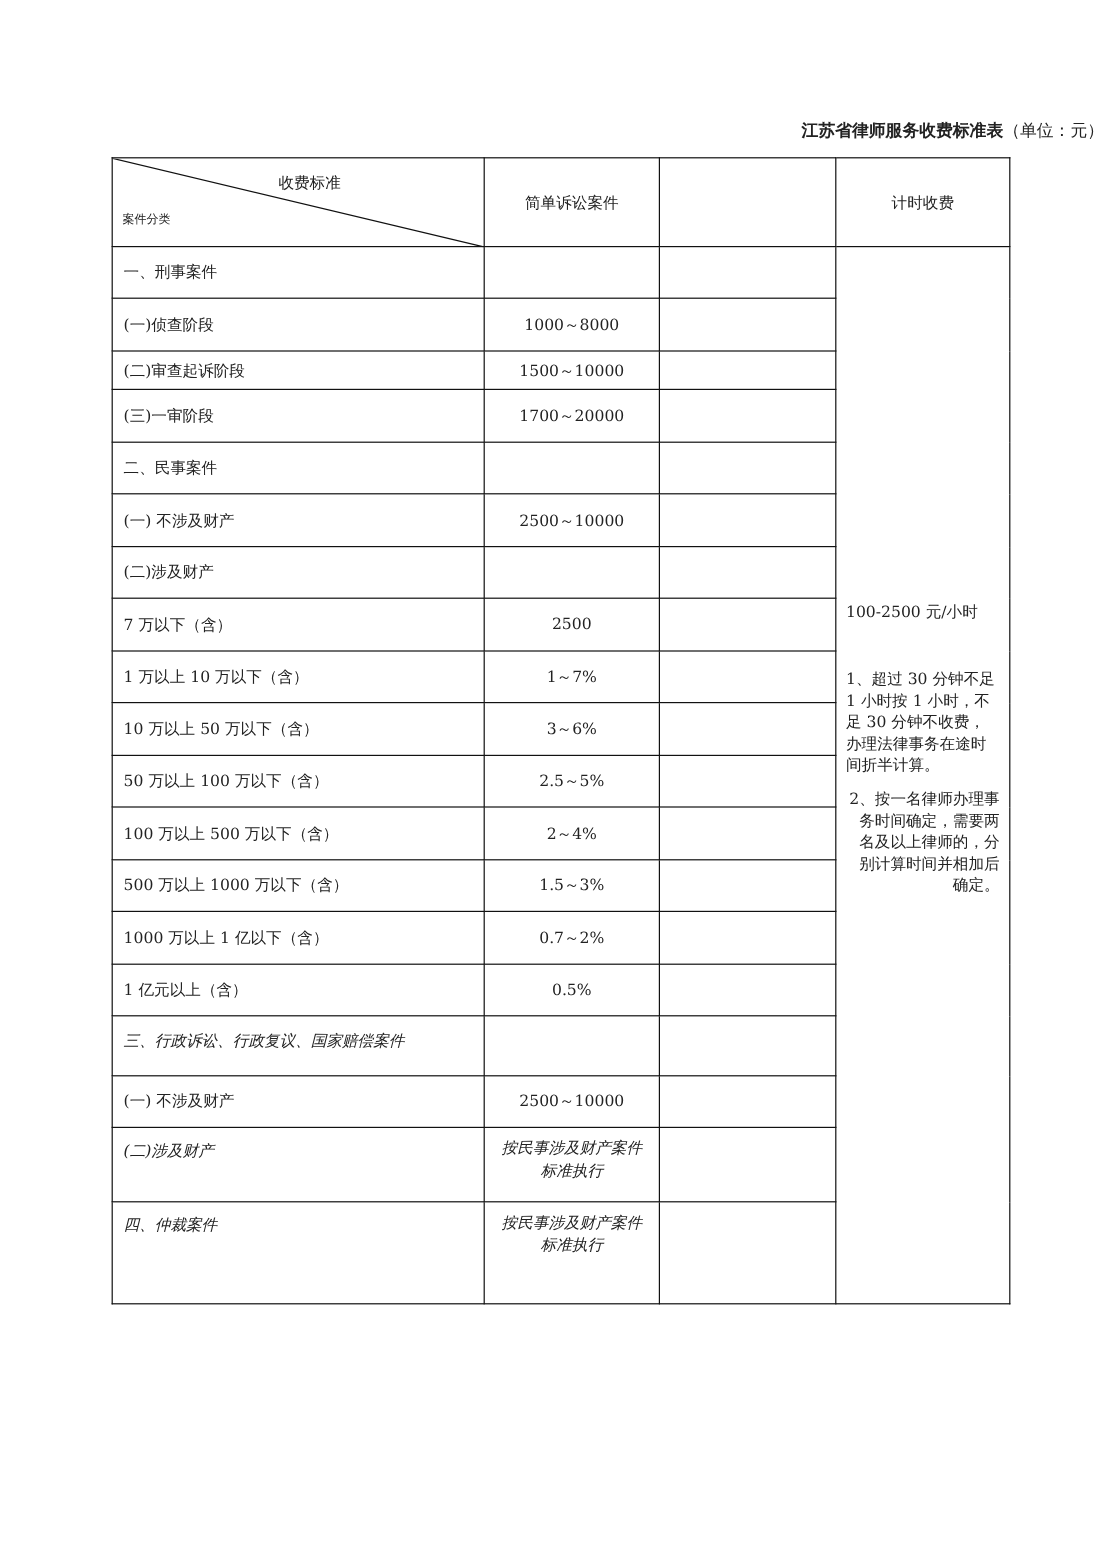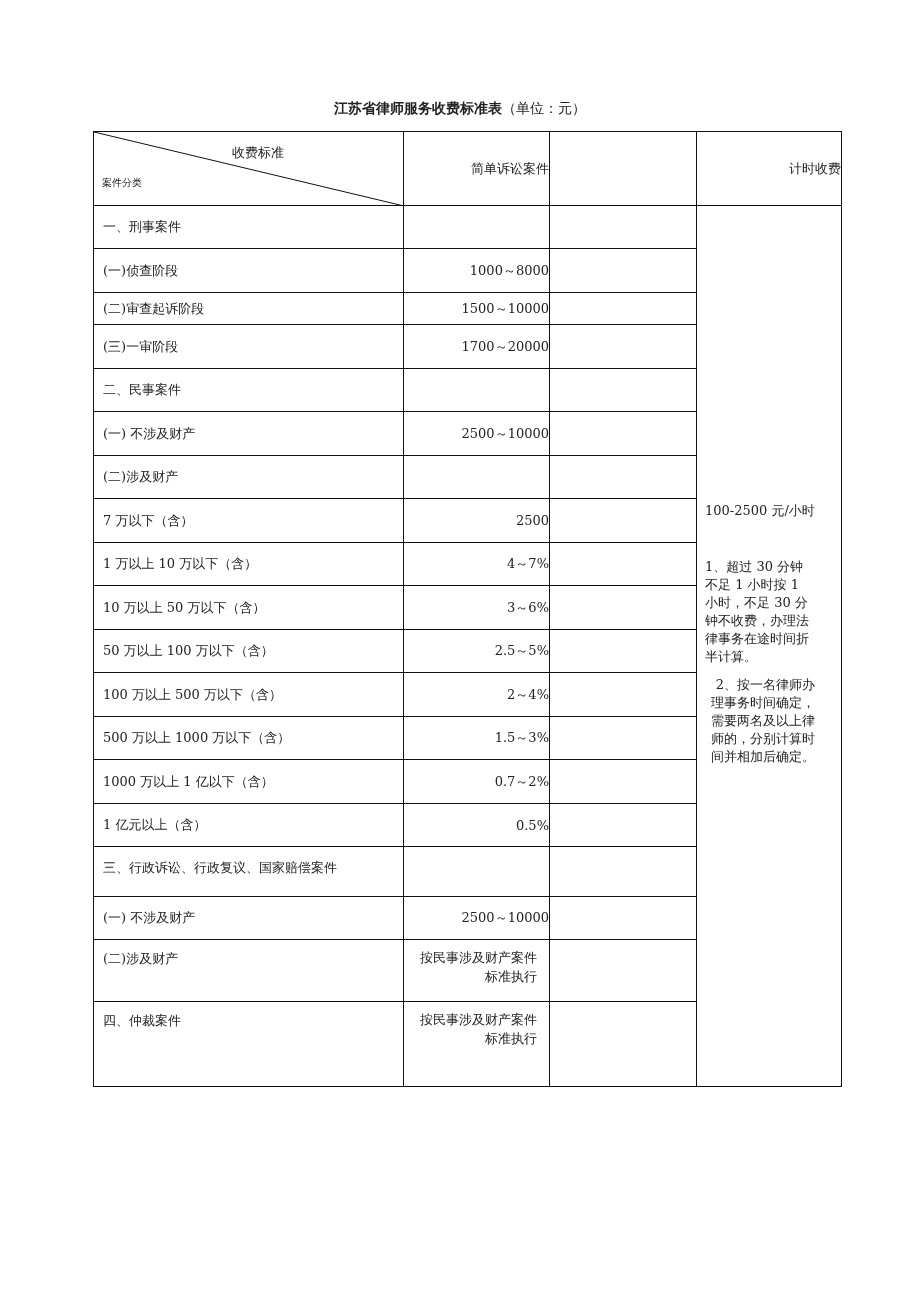--- a/index.html
+++ b/index.html
@@ -1,28 +1,28 @@
 <!DOCTYPE html>
 <html><head>
 <meta charset="utf-8">
 <style>
   html,body{margin:0;padding:0;background:#fff;}
   body{width:920px;height:1302px;position:relative;font-family:"DejaVu Serif","Liberation Serif",serif;color:#222;}
-  .title{position:absolute;top:100px;left:0;width:920px;text-align:center;font-size:14px;}
+  .title{position:absolute;top:100px;left:0;width:920px;text-align:right;font-size:14px;}
   .title b{font-weight:bold;}
   table{position:absolute;left:93px;top:131px;border-collapse:collapse;table-layout:fixed;}
   td{border:1.2px solid #111;font-size:13px;padding:0;vertical-align:middle;}
   td.c1{padding-left:9px;}
-  td.c2{text-align:right;}
-  td.top{vertical-align:top;padding-top:10px;}
+  td.c2{text-align:center;}
+  td.top{vertical-align:top;padding-top:10px;font-style:italic;}
   .diag{position:relative;height:73px;}
   .diag svg{position:absolute;left:0;top:0;}
   .diag .tr{position:absolute;top:12px;left:138px;font-size:13px;}
   .diag .bl{position:absolute;top:44px;left:8px;font-size:10px;}
-  td.side{vertical-align:top;padding:0 26px 0 8px;font-size:13px;line-height:18px;}
+  td.side{vertical-align:top;padding:0 8px 0 8px;font-size:13px;line-height:18px;}
   .side .rate{margin-top:296px;}
   .side .note1{margin-top:38px;}
   .side .note2{margin-top:10px;text-align:right;}
 </style>
 </head>
 <body>
 
 <div class="title">
   <b>江苏省律师服务收费标准表</b><span>（单位：元）</span>
 </div>
@@ -89,21 +89,21 @@
         <td class="c2"></td>
         <td></td>
       </tr>
   <tr style="height:44px">
         <td class="c1">7 万以下（含）</td>
         <td class="c2">2500</td>
         <td></td>
       </tr>
   <tr style="height:43px">
         <td class="c1">1 万以上 10 万以下（含）</td>
-        <td class="c2">4～7%</td>
+        <td class="c2">1～7%</td>
         <td></td>
       </tr>
   <tr style="height:44px">
         <td class="c1">10 万以上 50 万以下（含）</td>
         <td class="c2">3～6%</td>
         <td></td>
       </tr>
   <tr style="height:43px">
         <td class="c1">50 万以上 100 万以下（含）</td>
         <td class="c2">2.5～5%</td>

